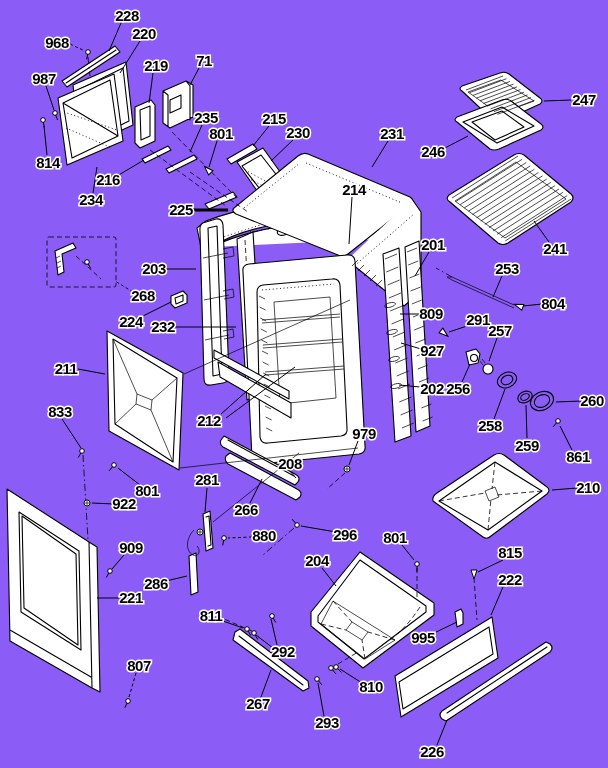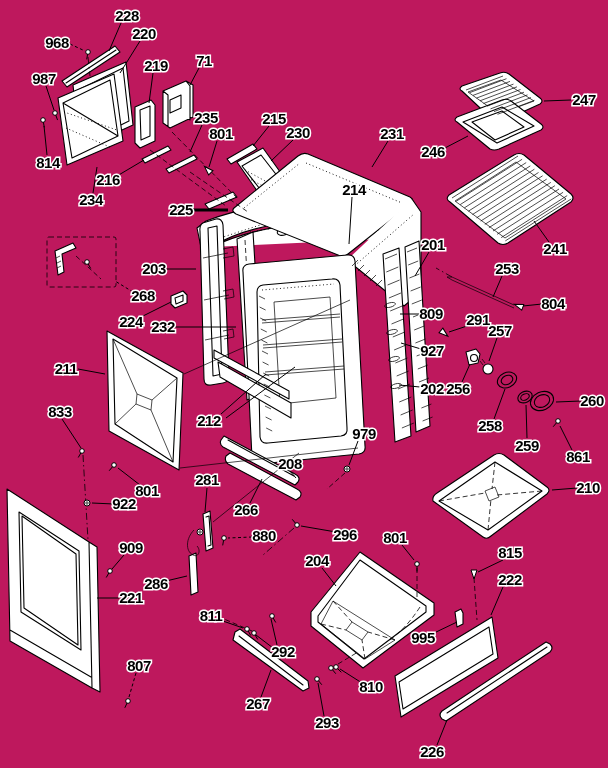--- a/index.html
+++ b/index.html
@@ -1,16 +1,16 @@
 <!DOCTYPE html>
 <html><head>
 <meta charset="utf-8">
 <style>
   html,body{margin:0;padding:0;background:#ffffff;}
-  #stage{position:relative;width:608px;height:768px;background:#be185d;overflow:hidden;}
+  #stage{position:relative;width:608px;height:768px;background:#8b5cf6;overflow:hidden;}
   svg{display:block;}
   .part{fill:#ffffff;stroke:#000;stroke-width:1.1;stroke-linejoin:round;stroke-linecap:round;}
   .part.nofill{fill:none;}
   .thin{fill:none;stroke:#000;stroke-width:0.7;}
   .dotted{fill:none;stroke:#000;stroke-width:0.9;stroke-dasharray:1 2.6;}
   .dashline{fill:none;stroke:#000;stroke-width:0.8;stroke-dasharray:5 3;}
   text.plabel{font-family:"Liberation Sans","DejaVu Sans",sans-serif;font-weight:bold;
        font-size:15px;fill:#000;letter-spacing:-0.5px;text-anchor:middle;
        paint-order:stroke;stroke:#ffffff;stroke-width:3px;}
 </style>

